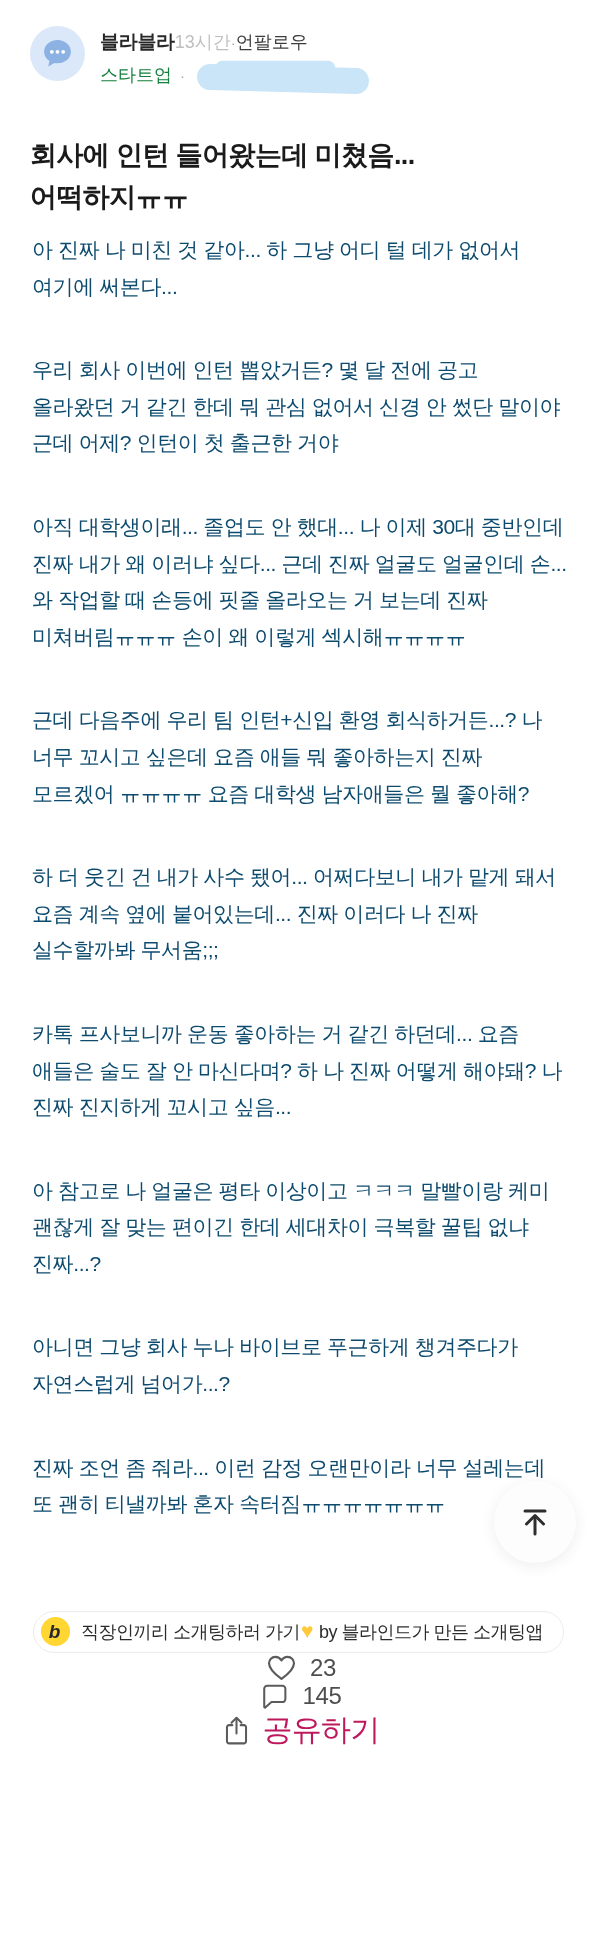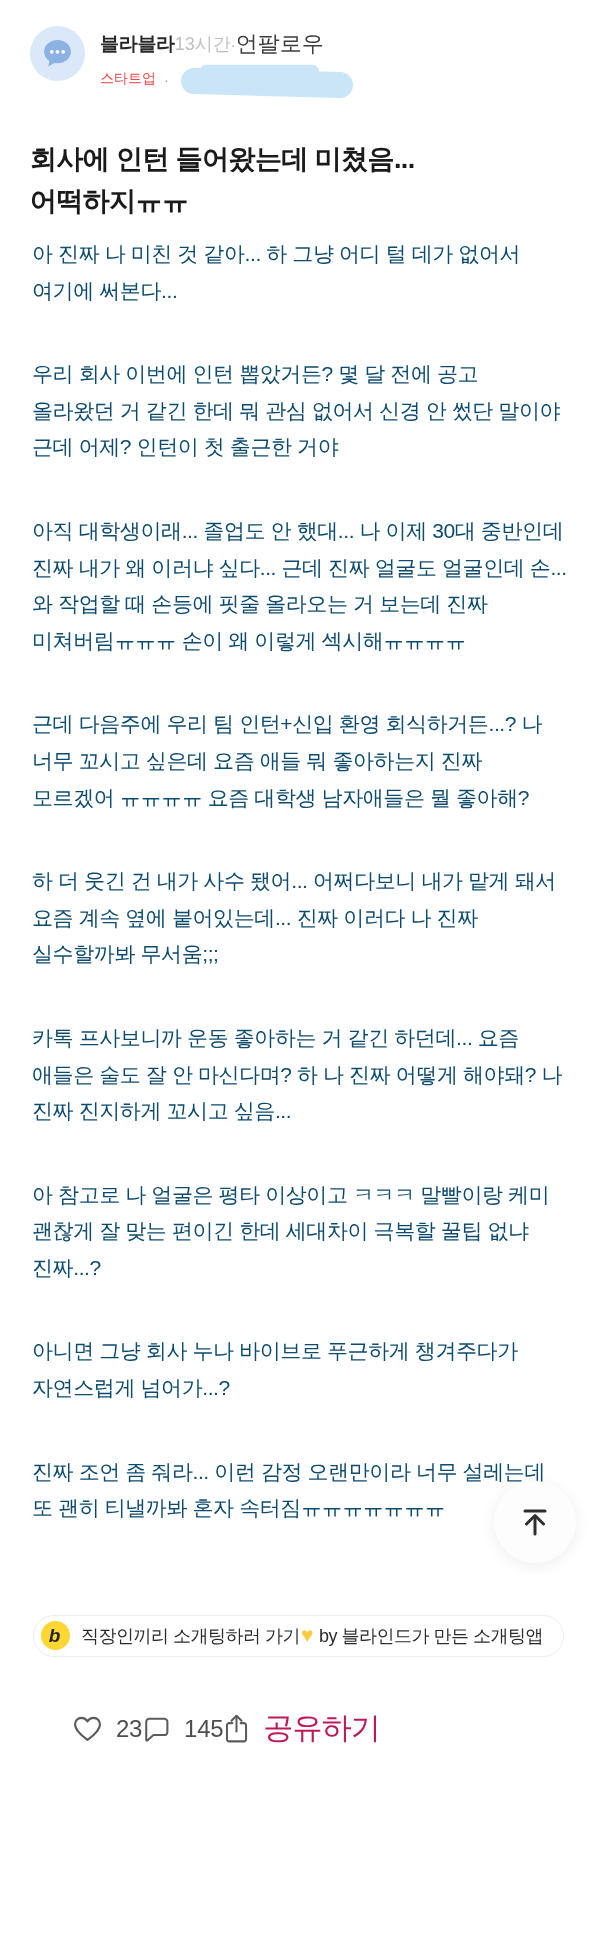--- a/index.html
+++ b/index.html
@@ -17,23 +17,23 @@
   .avatar {
     width:55px; height:55px; border-radius:50%;
     background:#dbe8f9; flex:none;
     display:flex; align-items:center; justify-content:center;
   }
   .profile-info { padding-top:3px; }
   .meta-line1 { display:flex; align-items:center; }
   .username { font-size:19px; font-weight:700; color:#282828; letter-spacing:-0.3px; }
   .time { font-size:18px; color:#bfbfbf; }
   .meta-dot { font-size:15px; color:#a8a8a8; }
-  .unfollow { font-size:22px; color:#3c3c3c; font-weight:500; cursor:pointer; }
+  .unfollow { font-size:18px; color:#3c3c3c; font-weight:500; cursor:pointer; }
   .meta-line2 { display:flex; align-items:center; gap:8px; margin-top:7px; }
-  .company { font-size:14px; color:#ef4444; }
+  .company { font-size:18px; color:#15803d; }
   .scribble {
     width:172px; height:26px; margin-left:4px; position:relative; top:4px;
     background:#c9e5f7; border-radius:13px; transform:rotate(1.6deg);
   }
   .scribble::after {
     content:""; position:absolute; left:18px; top:-5px;
     width:120px; height:14px; background:#c9e5f7; border-radius:8px;
     transform:rotate(-1.5deg);
   }
 
@@ -70,22 +70,23 @@
     line-height:1; padding-right:2px;
   }
   .pill-icon.coupang { background:#f15a5d; }
   .pill-text { font-size:18px; color:#2b2b2b; font-weight:500; letter-spacing:-0.5px; white-space:nowrap; }
   .pill-heart { color:#ffc93e; font-size:21px; line-height:1; margin:0 1px; }
   .pill-suffix { margin-left:5px; }
 
   
   .action-bar {
     margin-top:46px; padding:0 70px 0 72px;
-    display:flex; align-items:center; justify-content:flex-start;
+    display:flex; align-items:center; justify-content:flex-end;
     height:52px;
+    flex-direction:column;
   }
   .action { display:flex; align-items:center; gap:13px; color:#4e4e4e; cursor:pointer; }
   .action .count { font-size:24px; color:#4e4e4e; letter-spacing:-0.3px; }
   .action .share-label { font-size:30px; color:#be185d; letter-spacing:-0.8px; }
   .action svg { display:block; }
 
   
   .scroll-top {
     position:absolute; left:494px; top:1481px;
     width:82px; height:82px; border-radius:50%;

